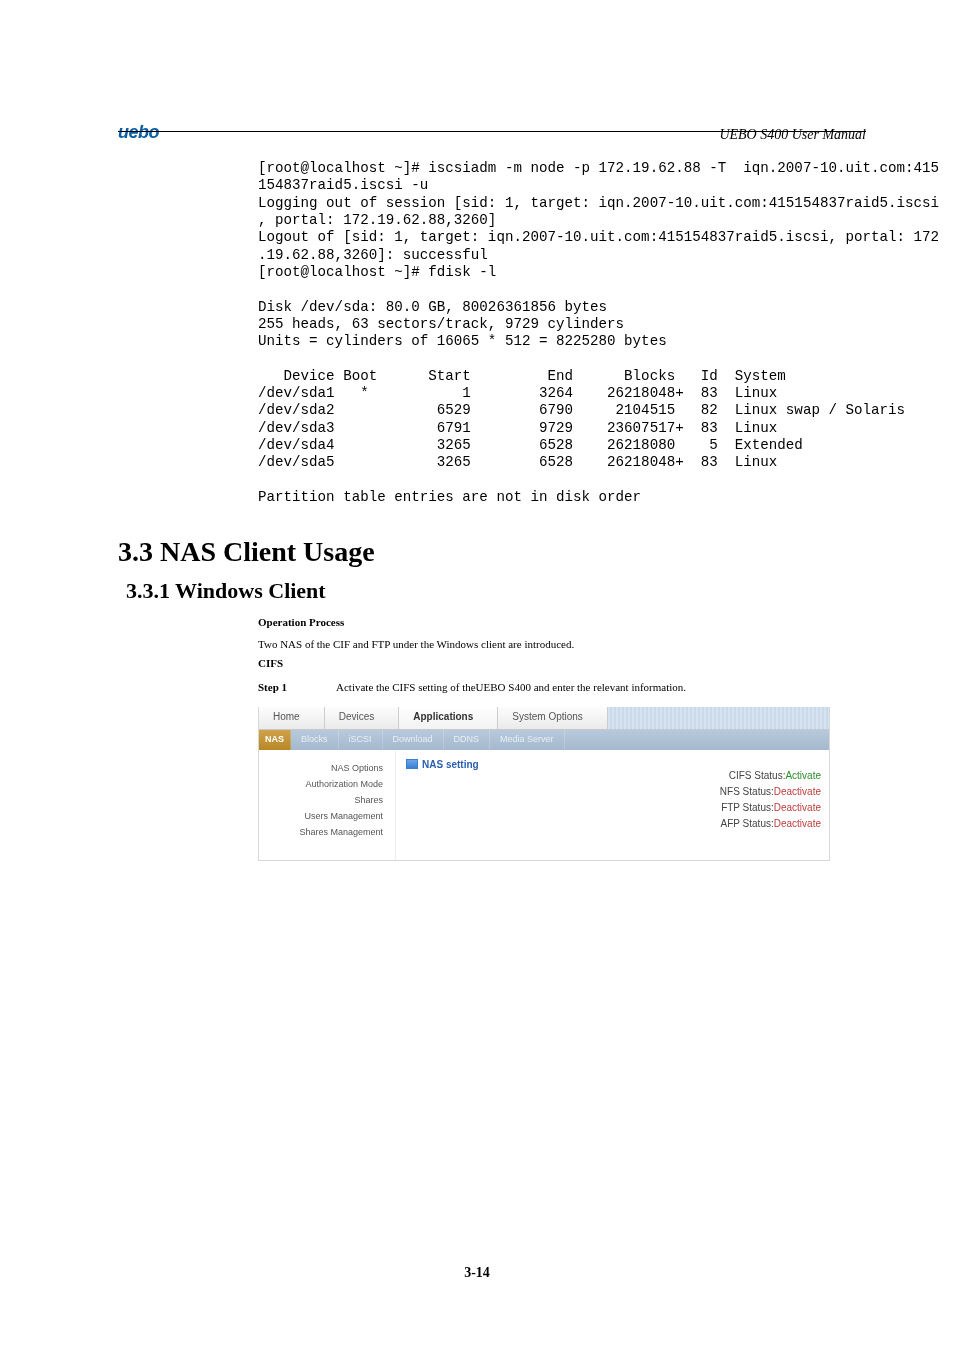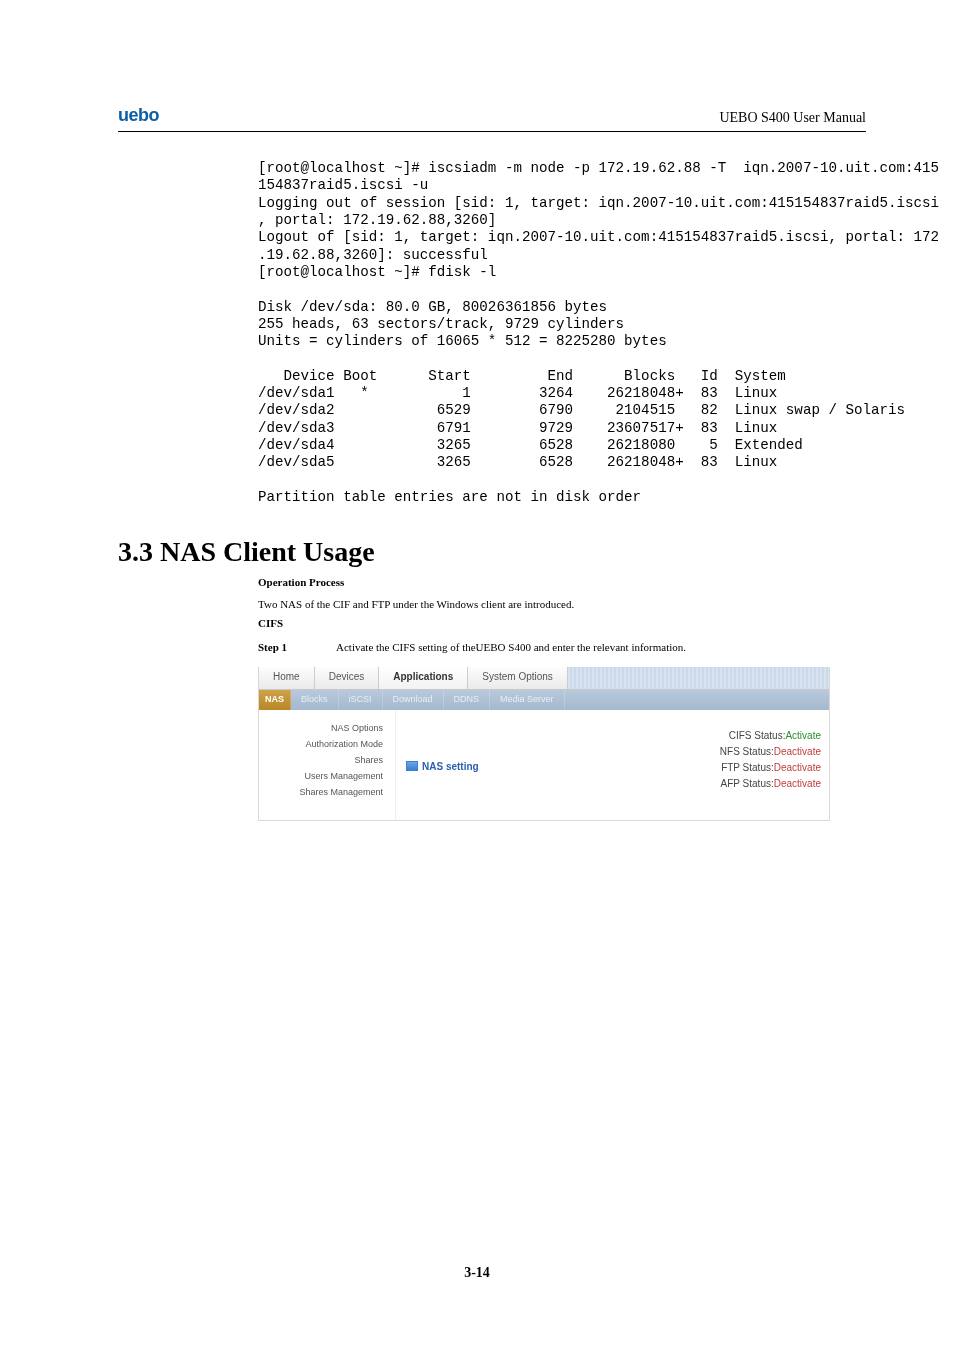--- a/index.html
+++ b/index.html
@@ -14,23 +14,24 @@
     height: 1351px;
     position: relative;
     box-sizing: border-box;
     padding: 110px 88px 50px 118px;
   }
   .header-row {
     display: flex;
     justify-content: space-between;
     align-items: flex-end;
     position: absolute;
-    top: 105px;
+    top: 122px;
     left: 118px;
     right: 88px;
+    font-style: italic;
   }
   .logo {
     font-family: Arial, sans-serif;
     font-weight: bold;
     font-size: 18px;
     color: #0b5fa5;
     letter-spacing: -0.5px;
   }
   .header-right {
     font-size: 14px;
@@ -108,21 +109,21 @@
     font-family: Arial, sans-serif;
   }
   .tabbar1 {
     display: flex;
     height: 22px;
     font-size: 10px;
     background: linear-gradient(#fdfdfd, #e6e6e6);
     border-bottom: 1px solid #c8c8c8;
   }
   .tab1 {
-    padding: 4px 14px 0 14px;
+    padding: 4px 24px 0 14px;
     border-right: 1px solid #ccc;
     color: #555;
     background: linear-gradient(#fdfdfd,#eaeaea);
   }
   .tab1.active {
     background: linear-gradient(#fff,#f2f2f2);
     font-weight: bold;
     color: #333;
   }
   .tab1.spacer { flex:1; border-right:none; background: repeating-linear-gradient(90deg,#d7e3f0,#d7e3f0 2px,#cbdaea 2px,#cbdaea 4px); }
@@ -156,21 +157,20 @@
     border-right: 1px solid #eee;
   }
   .sidenav div { padding: 3px 4px; }
   .main-area {
     flex: 1;
     display: flex;
   }
   .main-left {
     flex: 1;
     padding: 8px 0 0 10px;
-    margin-top: 42px;
   }
   .nas-setting-hdr {
     font-size: 10px;
     color: #2a5fb0;
     font-weight: bold;
   }
   .nas-icon {
     display:inline-block; width:10px; height:8px;
     background: linear-gradient(#6aa6e8,#3b7fd1);
     margin-right:4px; position:relative; top:1px;
@@ -222,20 +222,21 @@
    Device Boot      Start         End      Blocks   Id  System
 /dev/sda1   *           1        3264    26218048+  83  Linux
 /dev/sda2            6529        6790     2104515   82  Linux swap / Solaris
 /dev/sda3            6791        9729    23607517+  83  Linux
 /dev/sda4            3265        6528    26218080    5  Extended
 /dev/sda5            3265        6528    26218048+  83  Linux
 
 Partition table entries are not in disk order</div>
 
     <h2 class="section">3.3 NAS Client Usage</h2>
+    <h3 class="subsection">3.3.1 Windows Client</h3>
 
     <div class="indent-block">
       <div class="op-process">Operation Process</div>
       <div class="intro-line">Two NAS of the CIF and FTP under the Windows client are introduced.</div>
       <div class="cifs-label">CIFS</div>
 
       <div class="step-row">
         <div class="step-label">Step 1</div>
         <div class="step-text">Activate the CIFS setting of theUEBO S400 and enter the relevant information.</div>
       </div>

